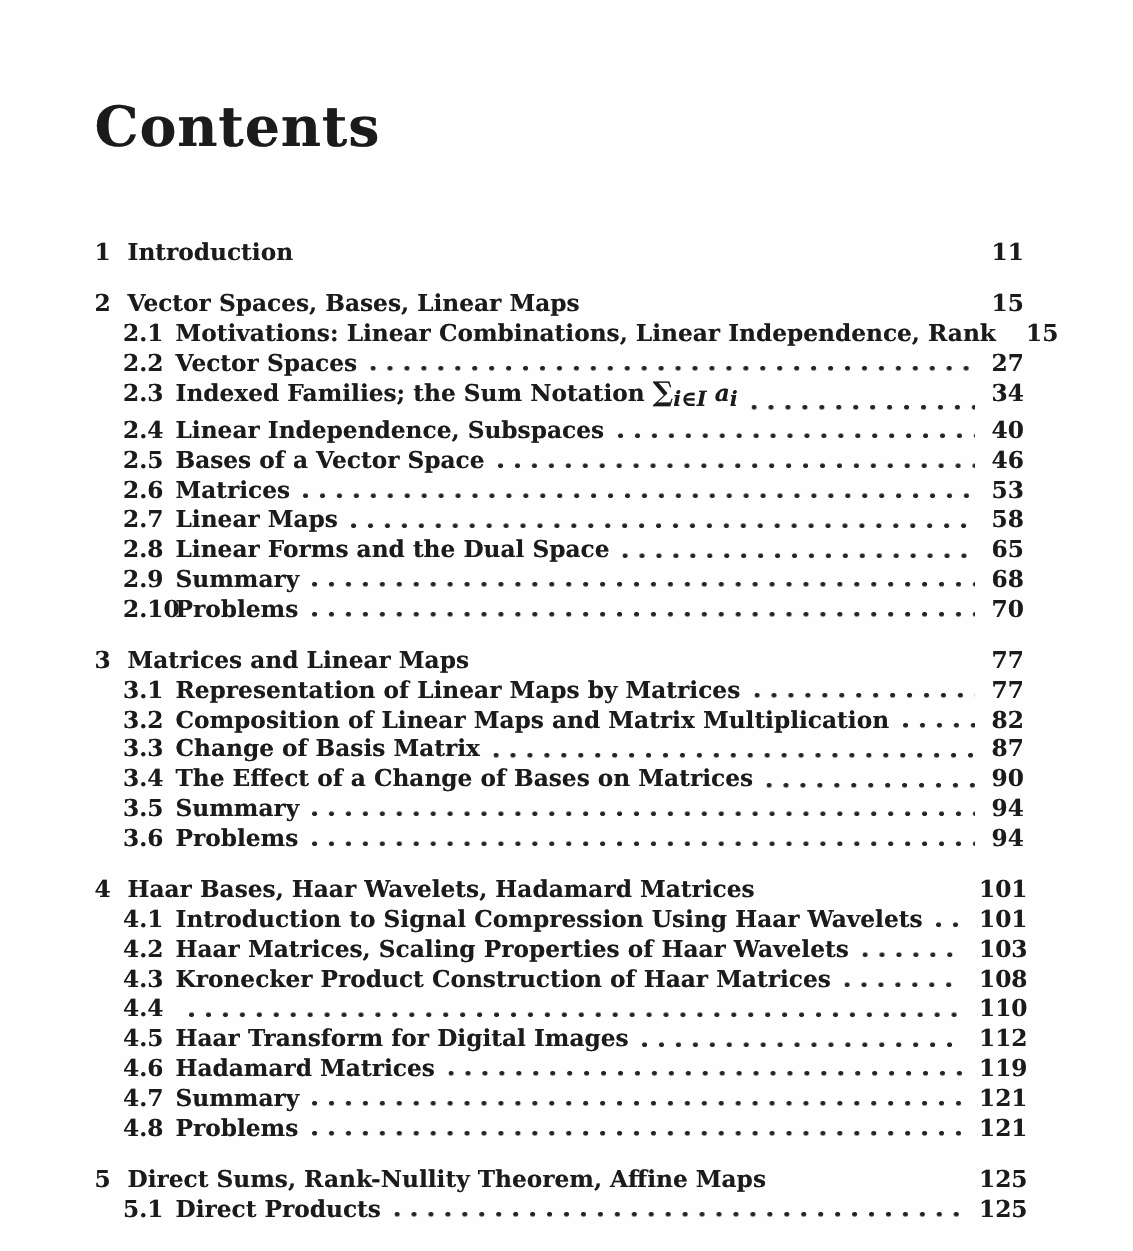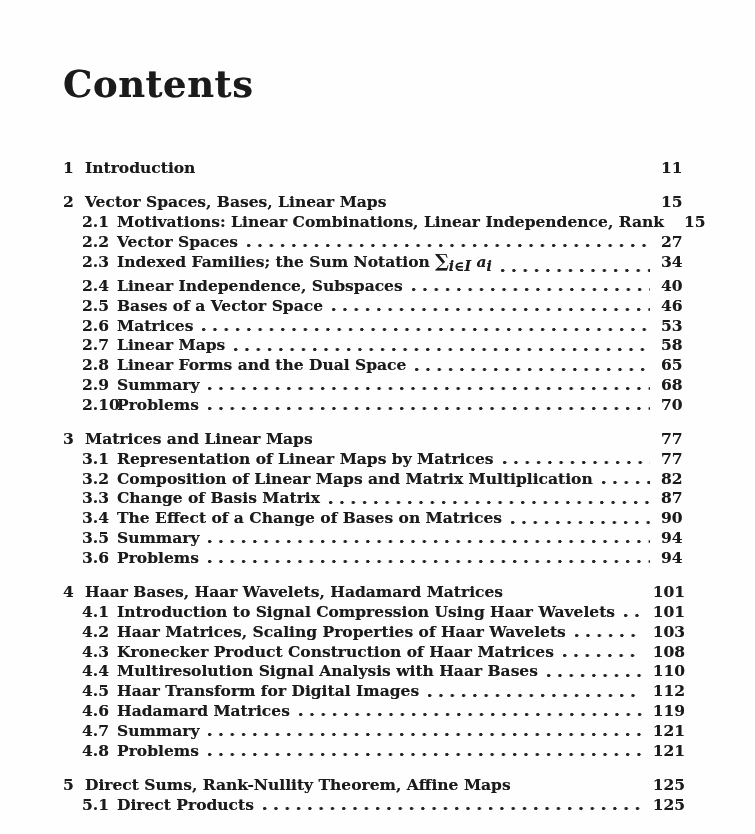--- a/index.html
+++ b/index.html
@@ -203,21 +203,20 @@
           <span class="pg">103</span>
         </div>
         <div class="row section">
           <span class="num">4.3</span>
           <span class="etitle">Kronecker Product Construction of Haar Matrices</span>
           <div class="dots"></div>
           <span class="pg">108</span>
         </div>
         <div class="row section">
           <span class="num">4.4</span>
-          <span class="etitle">Multiresolution Signal Analysis with Haar Bases</span>
           <div class="dots"></div>
           <span class="pg">110</span>
         </div>
         <div class="row section">
           <span class="num">4.5</span>
           <span class="etitle">Haar Transform for Digital Images</span>
           <div class="dots"></div>
           <span class="pg">112</span>
         </div>
         <div class="row section">

